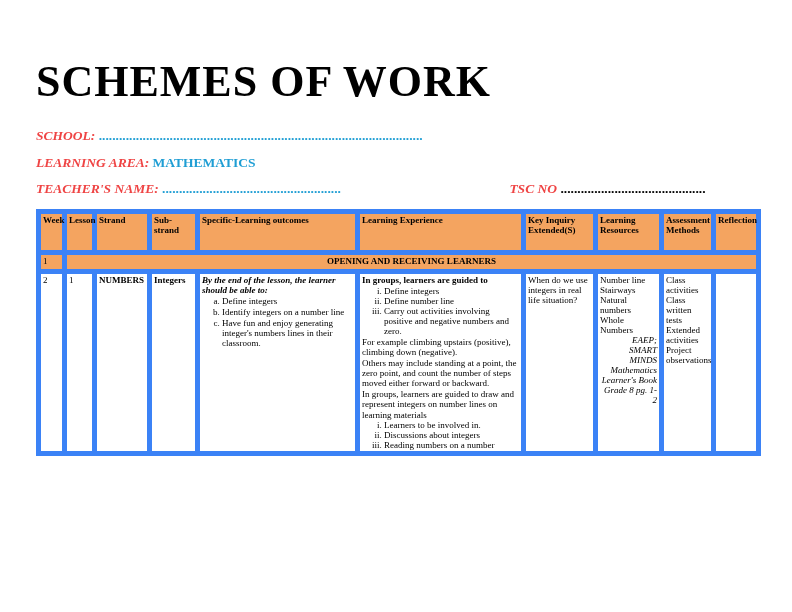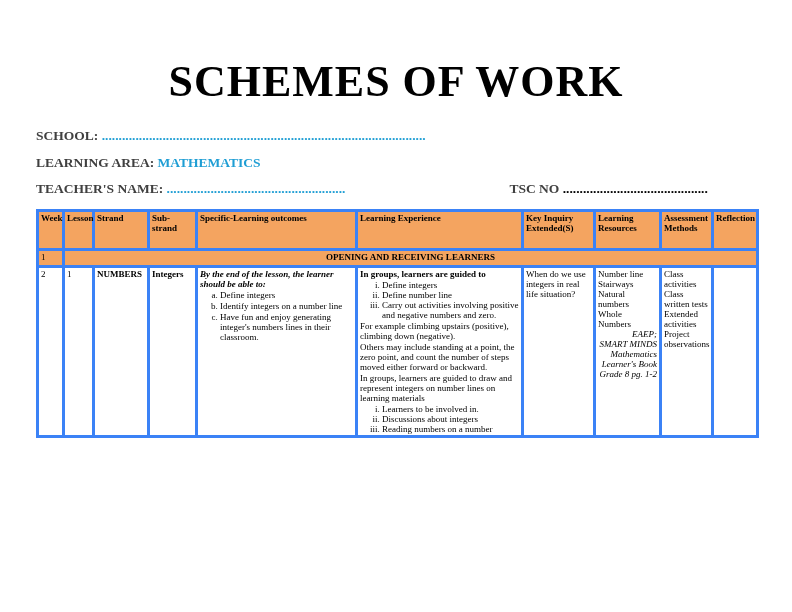--- a/index.html
+++ b/index.html
@@ -15,40 +15,41 @@
     overflow: hidden;
   }
   .page {
     position: relative;
     width: 792px;
     height: 612px;
     box-sizing: border-box;
     padding: 0 36px;
   }
   .doc-title {
-    text-align: center;
+    text-align: left;
     font-family: "Liberation Serif", serif;
     font-weight: bold;
     font-size: 44px;
     letter-spacing: 1px;
     margin: 56px 0 22px 0;
   }
   .meta {
     font-size: 13.5px;
     font-weight: bold;
     line-height: 1.0;
   }
   .meta-row {
     margin-bottom: 13px;
     display: block;
     white-space: nowrap;
   }
   .label {
     font-weight: bold;
-    color: #404040;
+    color: #ef4444;
+    font-style: italic;
   }
   .value-blue {
     color: #1f9ed4;
     font-weight: bold;
   }
   .dots {
     color: #1f9ed4;
     font-weight: bold;
     letter-spacing: 0px;
   }
@@ -59,21 +60,21 @@
   .seg-left { width: 470px; display: inline-block; }
   .seg-right { display: inline-block; }
 
   table.sow {
     border-collapse: collapse;
     width: 720px;
     margin-top: 8px;
     table-layout: fixed;
   }
   table.sow td, table.sow th {
-    border: 3px solid #3b82f6;
+    border: 5px solid #3b82f6;
     vertical-align: top;
     padding: 1px 2px;
     font-size: 9px;
     line-height: 1.12;
   }
   thead th {
     background: #F4A460;
     font-weight: bold;
     text-align: left;
     font-size: 9px;

